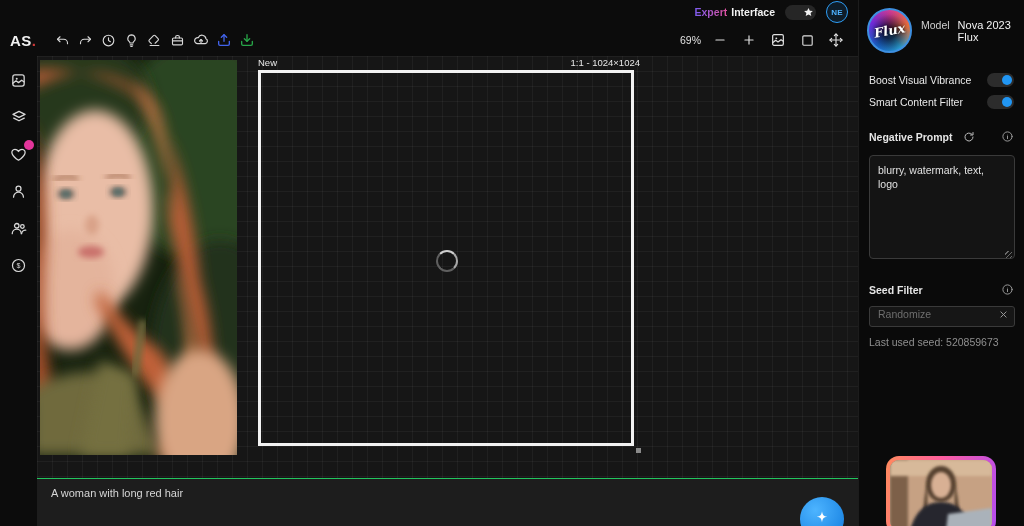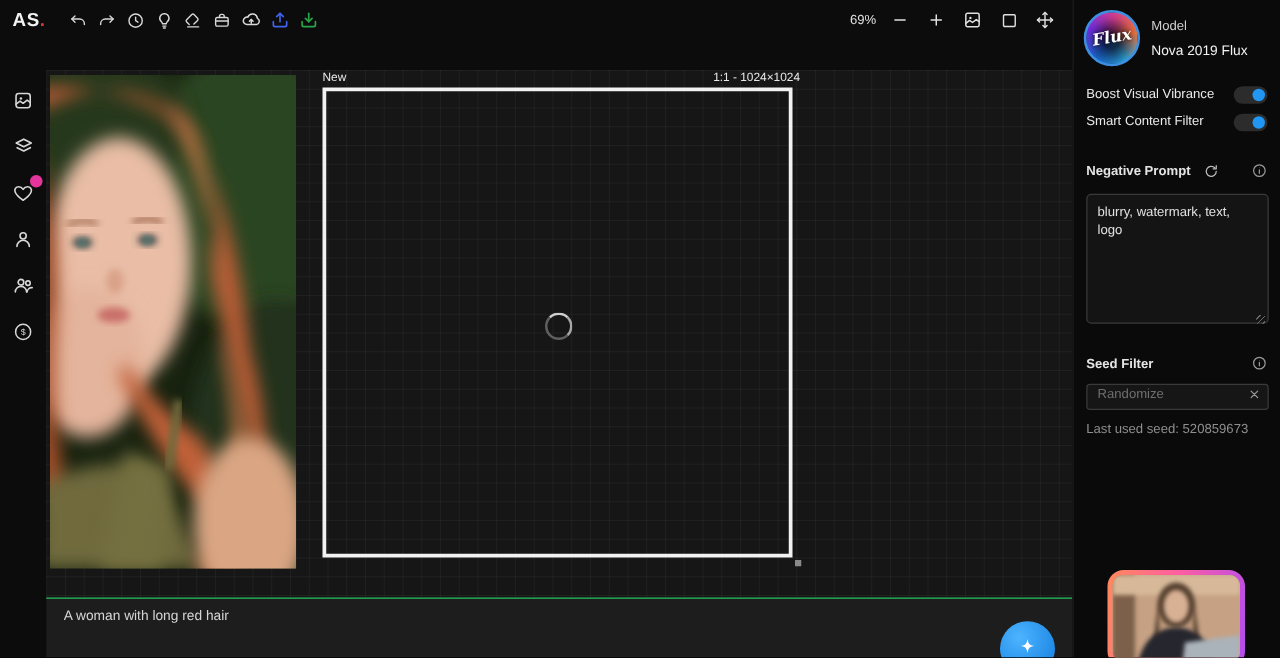--- a/index.html
+++ b/index.html
@@ -48,24 +48,24 @@
                  background:radial-gradient(circle at 35% 30%, #4db4ff, #1e88e5 75%); display:flex; align-items:flex-end; justify-content:center; padding-bottom:14px; border:none; }
 
   
   .panel { position:absolute; left:858px; top:0; width:166px; height:526px; background:#0a0a0a; border-left:1px solid #1c1c1c; }
   .model-row { display:flex; align-items:center; gap:9px; padding:8px 10px 0 8px; }
   .flux-logo { width:45px; height:45px; border-radius:50%; border:2px solid #3e8fe0; flex-shrink:0;
                background:conic-gradient(from 220deg, #1a6fe0, #7a2ff0, #e0409a, #ff7a3c, #2db2e8, #1a6fe0);
                display:flex; align-items:center; justify-content:center; position:relative; overflow:hidden; }
   .flux-logo::before { content:""; position:absolute; inset:0; background:radial-gradient(circle at 50% 55%, rgba(10,5,25,.75) 20%, rgba(10,5,25,.15) 60%, transparent 80%); }
   .flux-text { position:relative; font-family:"DejaVu Serif", serif; font-style:italic; font-weight:700; font-size:13px; color:#fff; transform:rotate(-10deg); text-shadow:0 0 3px rgba(0,0,0,.8); }
-  .model-meta { display:flex; flex-direction:column; gap:8px; }
+  .model-meta { display:flex; flex-direction:row; gap:8px; }
   .model-label { font-size:10.5px; color:#cfcfcf; }
   .model-value { font-size:11px; color:#f2f2f2; }
-  .toggle-row { margin:0 10px; height:22px; display:flex; justify-content:space-between; }
+  .toggle-row { margin:0 10px; height:22px; display:flex; align-items:center; justify-content:space-between; }
   .toggle-row.first { margin-top:16px; }
   .toggle-label { font-size:10.5px; color:#e8e8e8; }
   .switch { width:27px; height:14px; border-radius:8px; background:#2c2c2c; position:relative; }
   .switch .knob { position:absolute; right:2px; top:2px; width:10px; height:10px; border-radius:50%; background:#2196f3; }
   .np-header { margin:17px 10px 7px; display:flex; align-items:center; gap:11px; }
   .field-label { font-size:10.5px; font-weight:700; color:#e5e5e5; }
   .push-right { margin-left:auto; }
   .ta-wrap { position:relative; margin:12px 10px; }
   .neg-textarea { width:146px; height:104px; background:#141414; border:1px solid #3a3a3a; border-radius:4px;
                   color:#e0e0e0; font-size:10.5px; font-family:"Liberation Sans", sans-serif; padding:7px 8px; resize:none; outline:none; line-height:1.35; }
@@ -83,20 +83,34 @@
   .webcam { position:absolute; left:886px; top:456px; width:110px; height:78px; z-index:5; border-radius:13px; padding:4px;
             background:linear-gradient(100deg, #ff8a5c, #ff5f9e 45%, #b44cf0); }
   .webcam-inner { width:100%; height:100%; border-radius:9px; overflow:hidden; background:#c6a183; }
 </style>
 </head>
 <body>
 
 <div id="screen">
 
   <div class="topbar">
+    <div class="row1">
+      <div class="expert-wrap">
+        <span class="expert-a">Expert</span>
+        <span class="expert-b">Interface</span>
+      </div>
+      <div class="star-pill">
+        <span>
+          <svg class="ic" width="11" height="11" viewBox="0 0 24 24">
+              <path fill="#f2f2f2" d="M12 2l2.9 6.2 6.6.6-5 4.4 1.5 6.5L12 16.4 5.9 19.7l1.5-6.5-5-4.4 6.6-.6z"></path>
+            </svg>
+        </span>
+      </div>
+      <div class="avatar">NE</div>
+    </div>
     <div class="row2">
       <div class="logo"><span>AS</span><span class="dot">.</span></div>
       <div class="tools">
         <div class="tbtn">
             <span>
               <svg class="ic" width="15" height="15" viewBox="0 0 24 24" fill="none" stroke="#d8d8d8" stroke-width="1.8" stroke-linecap="round" stroke-linejoin="round">
                 <path d="M8 6l-4 4 4 4"></path>
                 <path d="M4 10h10a6 6 0 0 1 6 6v1"></path>
               </svg>
             </span>
@@ -326,21 +340,21 @@
       </span>
   </button>
 
   <div class="panel">
     <div class="model-row">
       <div class="flux-logo">
         <span class="flux-text">Flux</span>
       </div>
       <div class="model-meta">
         <span class="model-label">Model</span>
-        <span class="model-value">Nova 2019 Flux</span>
+        <span class="model-value">Nova 2023 Flux</span>
       </div>
     </div>
 
     <div class="toggle-row first">
       <span class="toggle-label">Boost Visual Vibrance</span>
       <div class="switch">
           <div class="knob"></div>
         </div>
     </div>
     <div class="toggle-row">

